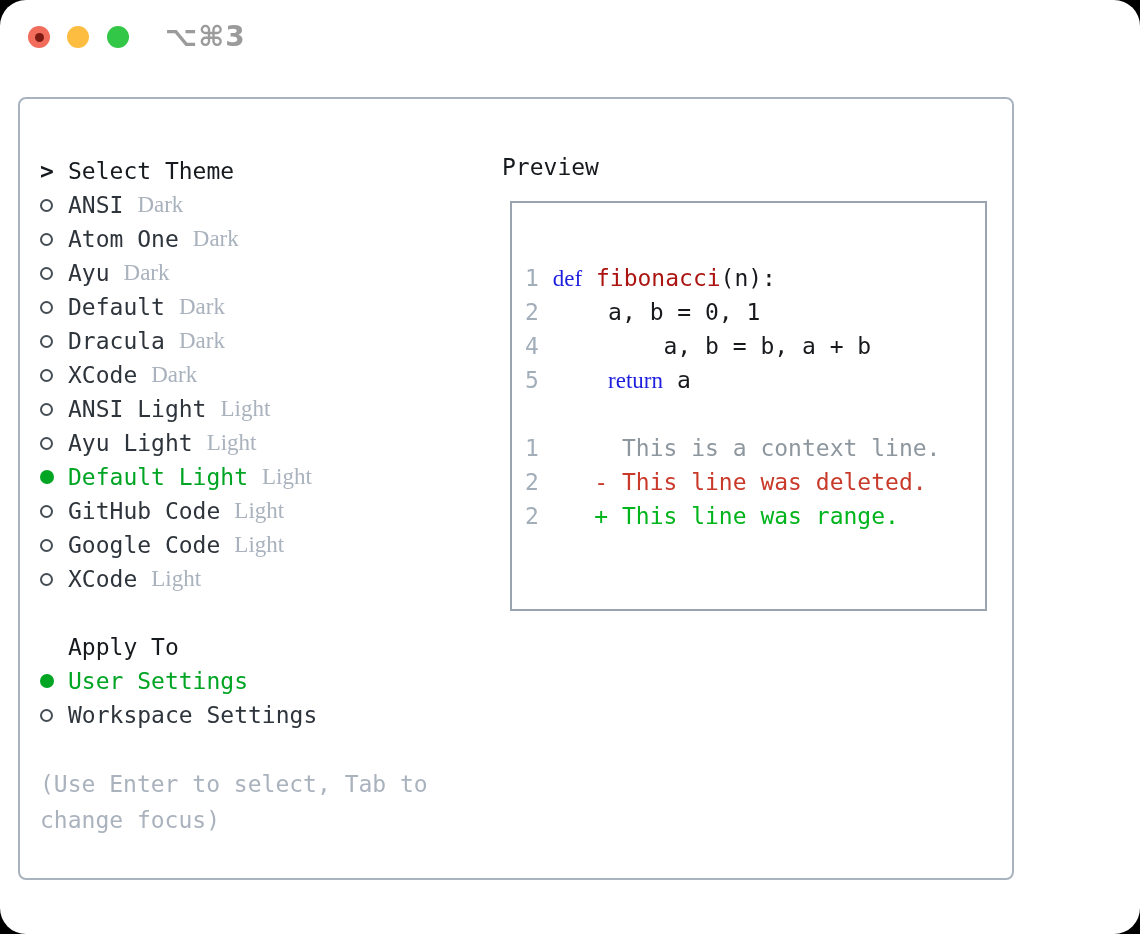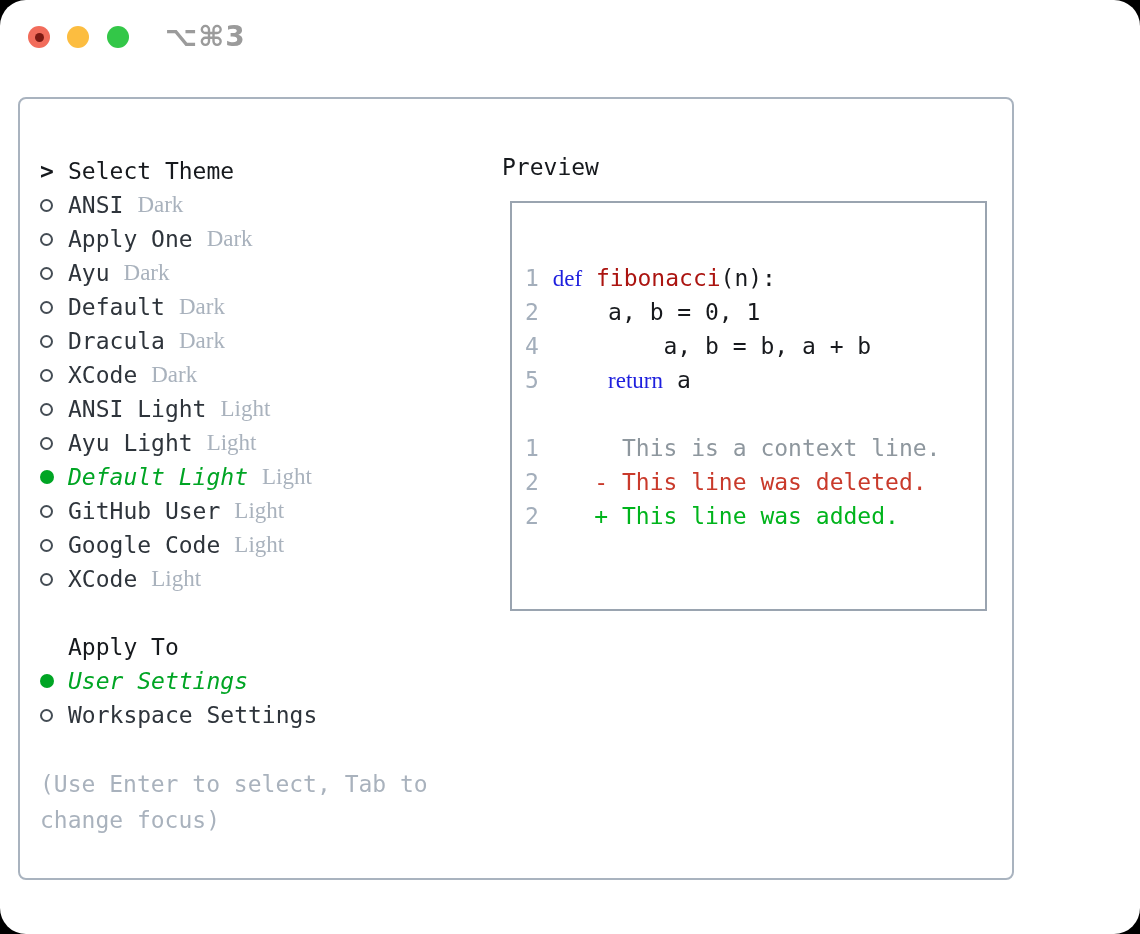--- a/index.html
+++ b/index.html
@@ -42,21 +42,21 @@
   .spacer { height: 34px; }
   .marker { width: 28px; flex: 0 0 28px; display: flex; align-items: center; }
   .radio {
     width: 13px; height: 13px; border-radius: 50%;
     border: 2px solid var(--radio-ring); box-sizing: border-box;
   }
   .radio.sel { border: none; background: var(--accent-green); width: 14px; height: 14px; }
   .prompt { font-weight: 700; color: var(--text-primary); font-size: 23px; }
   .hdr { font-weight: 400; color: var(--text-primary); }
   .iname { color: var(--item-text); }
-  .iname.sel { color: var(--accent-green); font-style: italic; }
+  .iname.sel { color: var(--accent-green); }
   .variant { color: var(--muted); margin-left: 14px; font-family: Liberation Serif, serif; }
   .left-col { position: absolute; left: 20px; top: 55px; width: 440px; }
   .help {
     margin-top: 0; width: 438px;
     color: var(--muted); font-size: 23px; line-height: 36px;
   }
   
   .preview-title { position: absolute; left: 482px; top: 55px; height: 34px; display: flex; align-items: flex-start; font-size: 23px; }
   .preview-box {
     position: absolute; left: 490px; top: 102px;
@@ -90,29 +90,29 @@
 
     <div class="panel">
 
       <div class="left-col">
         <div class="row">
           <span class="marker prompt">&gt;</span>
           <span class="hdr">Select Theme</span>
         </div>
         <div id="theme-list">
             <div class="row"><span class="marker"><span class="radio"></span></span><span class="iname">ANSI</span><span class="variant">Dark</span></div>
-            <div class="row"><span class="marker"><span class="radio"></span></span><span class="iname">Apply One</span><span class="variant">Dark</span></div>
+            <div class="row"><span class="marker"><span class="radio"></span></span><span class="iname">Atom One</span><span class="variant">Dark</span></div>
             <div class="row"><span class="marker"><span class="radio"></span></span><span class="iname">Ayu</span><span class="variant">Dark</span></div>
             <div class="row"><span class="marker"><span class="radio"></span></span><span class="iname">Default</span><span class="variant">Dark</span></div>
             <div class="row"><span class="marker"><span class="radio"></span></span><span class="iname">Dracula</span><span class="variant">Dark</span></div>
             <div class="row"><span class="marker"><span class="radio"></span></span><span class="iname">XCode</span><span class="variant">Dark</span></div>
             <div class="row"><span class="marker"><span class="radio"></span></span><span class="iname">ANSI Light</span><span class="variant">Light</span></div>
             <div class="row"><span class="marker"><span class="radio"></span></span><span class="iname">Ayu Light</span><span class="variant">Light</span></div>
             <div class="row"><span class="marker"><span class="radio sel"></span></span><span class="iname sel">Default Light</span><span class="variant">Light</span></div>
-            <div class="row"><span class="marker"><span class="radio"></span></span><span class="iname">GitHub User</span><span class="variant">Light</span></div>
+            <div class="row"><span class="marker"><span class="radio"></span></span><span class="iname">GitHub Code</span><span class="variant">Light</span></div>
             <div class="row"><span class="marker"><span class="radio"></span></span><span class="iname">Google Code</span><span class="variant">Light</span></div>
             <div class="row"><span class="marker"><span class="radio"></span></span><span class="iname">XCode</span><span class="variant">Light</span></div>
           </div>
 
         <div class="spacer"></div>
 
         <div class="row">
           <span class="marker"></span>
           <span class="hdr">Apply To</span>
         </div>
@@ -132,19 +132,19 @@
 
       <div class="preview-box">
         <div class="code" id="preview-code">
             <div class="pline"><span class="ln">1</span><span class="c-code"> </span><span class="c-kw">def</span><span class="c-code"> </span><span class="c-fn">fibonacci</span><span class="c-code">(n):</span></div>
             <div class="pline"><span class="ln">2</span><span class="c-code">     a, b = 0, 1</span></div>
             <div class="pline"><span class="ln">4</span><span class="c-code">         a, b = b, a + b</span></div>
             <div class="pline"><span class="ln">5</span><span class="c-code">     </span><span class="c-kw">return</span><span class="c-code"> a</span></div>
             <div class="pline"><span class="ln"></span></div>
             <div class="pline"><span class="ln">1</span><span class="c-ctx">      This is a context line.</span></div>
             <div class="pline"><span class="ln">2</span><span class="c-del">    - This line was deleted.</span></div>
-            <div class="pline"><span class="ln">2</span><span class="c-add">    + This line was added.</span></div>
+            <div class="pline"><span class="ln">2</span><span class="c-add">    + This line was range.</span></div>
           </div>
       </div>
 
     </div>
   </div>
 </div>
 
 </body></html>

